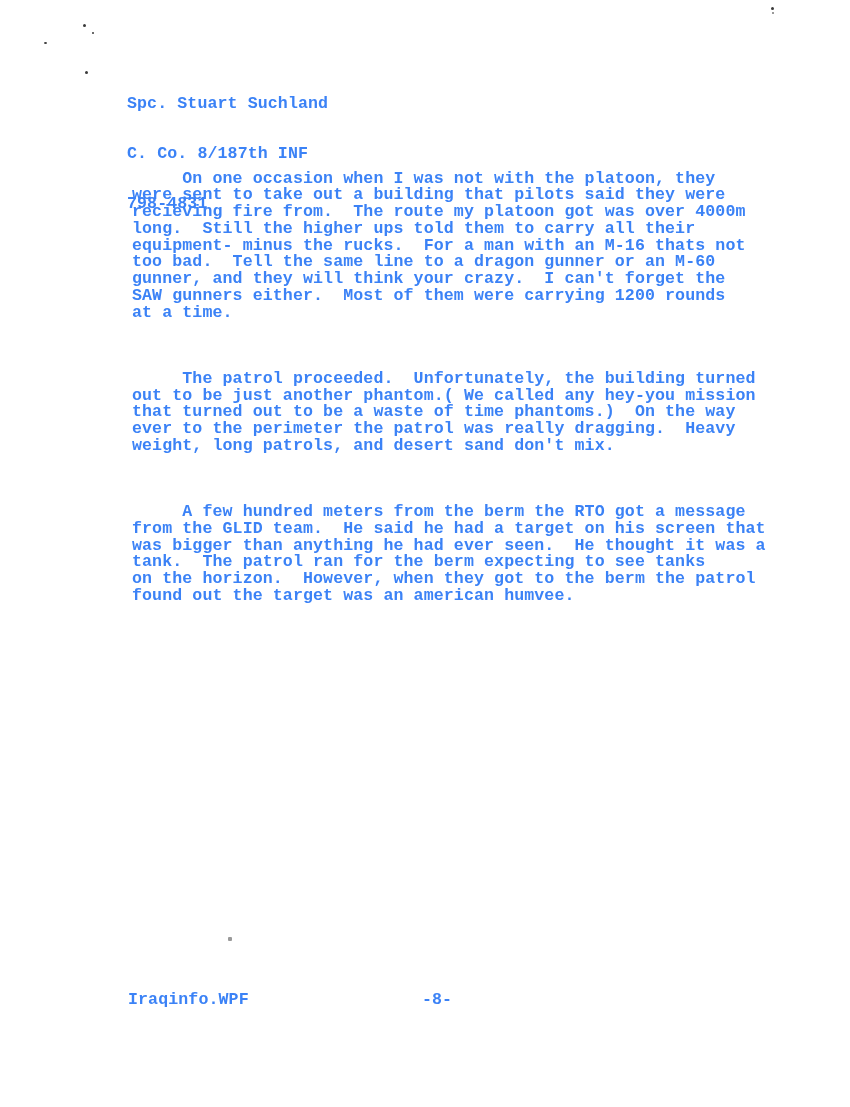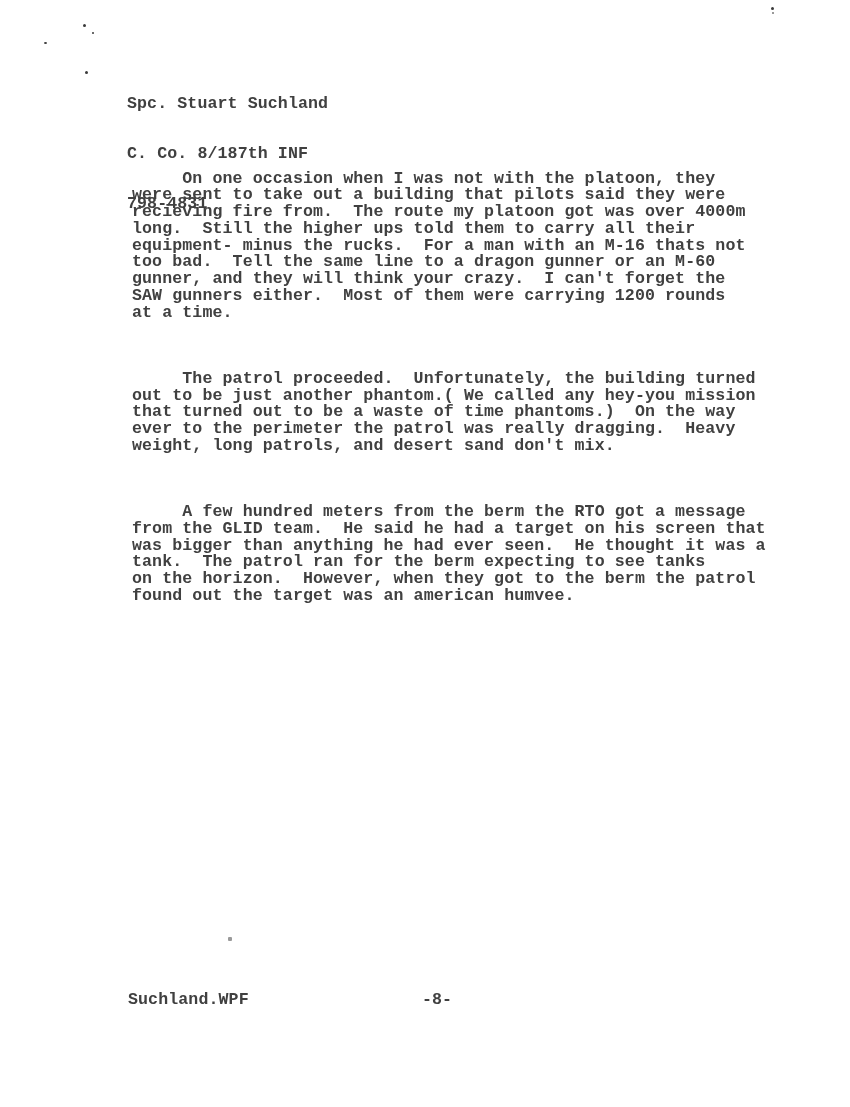--- a/index.html
+++ b/index.html
@@ -13,21 +13,21 @@
     position: relative;
     overflow: hidden;
     font-family: "Liberation Mono", "DejaVu Sans Mono", monospace;
     color: #141414;
   }
   .doc-text {
     font-family: "Liberation Mono", "DejaVu Sans Mono", monospace;
     font-size: 16.6px;
     line-height: 16.75px;
     font-weight: bold;
-    color: #404040;
+    color: #3b82f6;
     white-space: pre;
     letter-spacing: 0.1px;
   }
   #header-block {
     position: absolute;
     left: 127px;
     top: 62px;
   }
   #body-block {
     position: absolute;
@@ -98,15 +98,15 @@
 weight, long patrols, and desert sand don't mix.</div>
   <div class="para">     A few hundred meters from the berm the RTO got a message
 from the GLID team.  He said he had a target on his screen that
 was bigger than anything he had ever seen.  He thought it was a
 tank.  The patrol ran for the berm expecting to see tanks
 on the horizon.  However, when they got to the berm the patrol
 found out the target was an american humvee.</div>
 </div>
 
 <div id="footer-block" class="doc-text">
-  <span id="footer-filename">Suchland.WPF</span>
+  <span id="footer-filename">Iraqinfo.WPF</span>
   <span id="footer-pagenum">-8-</span>
 </div>
 
 </body></html>

